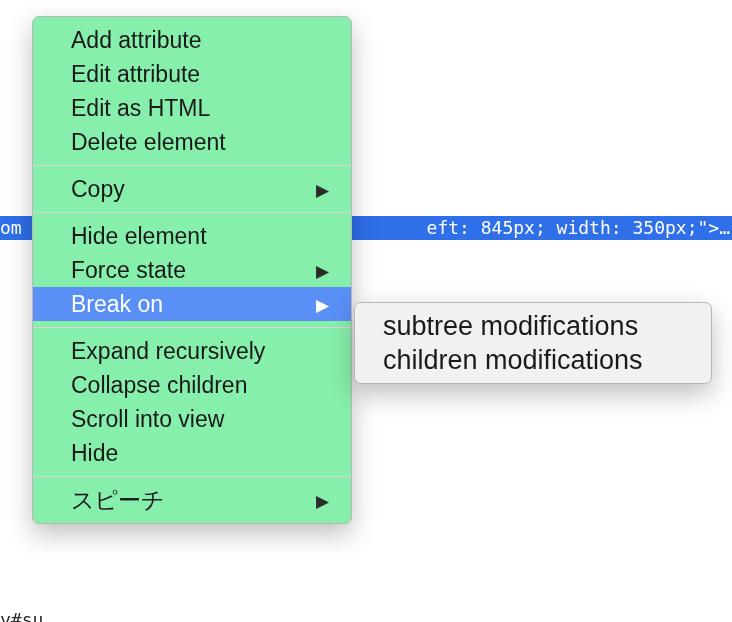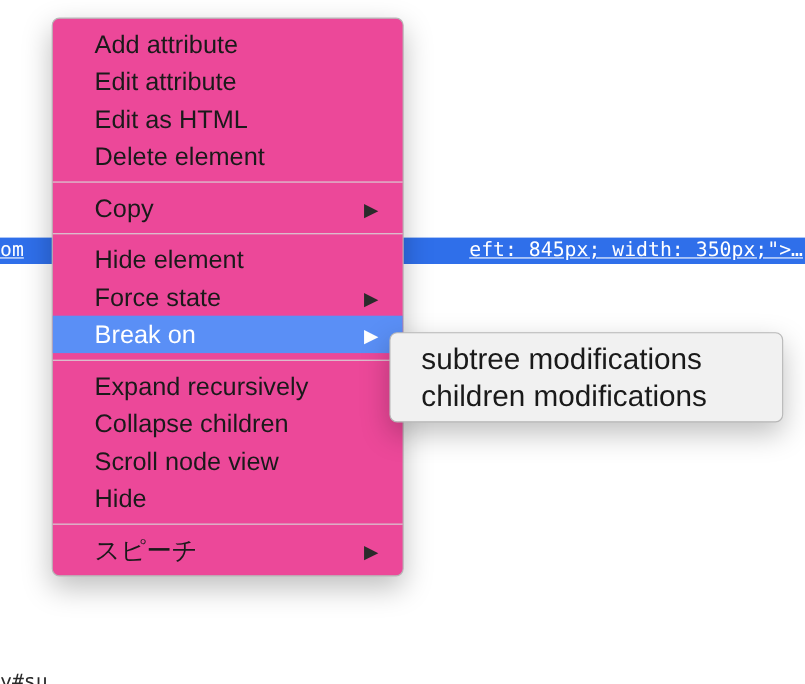--- a/index.html
+++ b/index.html
@@ -22,21 +22,20 @@
     height: 24px;
     background: #2f6fea;
     color: #fff;
     font-family: Menlo, Consolas, monospace;
     font-size: 18px;
     line-height: 24px;
     white-space: nowrap;
     overflow: hidden;
     display: flex;
     justify-content: space-between;
-    text-decoration: underline;
   }
   .code-strip .left  { padding-left: 0; }
   .code-strip .right { padding-right: 2px; }
 
   
   .bottom-code {
     position: absolute;
     left: 0;
     bottom: -8px;
     font-family: Menlo, Consolas, monospace;
@@ -44,26 +43,25 @@
     color: #2a2a2a;
     white-space: nowrap;
   }
 
   
   .menu {
     position: absolute;
     top: 16px;
     left: 32px;
     width: 318px;
-    background: #ec4899;
+    background: #86efac;
     border: 1px solid #b7b7b7;
     border-radius: 7px;
     box-shadow: 0 10px 26px rgba(0,0,0,.25);
     padding: 6px 0;
-    margin-left: 15px;
   }
   .menu hr {
     border: none;
     border-top: 1px solid #d7d7d7;
     margin: 6px 0;
   }
   .menu-row {
     position: relative;
     display: flex;
     align-items: center;
@@ -151,21 +149,21 @@
 
   <hr>
 
   <div class="menu-row">
     <span>Expand recursively</span>
   </div>
   <div class="menu-row">
     <span>Collapse children</span>
   </div>
   <div class="menu-row">
-    <span>Scroll node view</span>
+    <span>Scroll into view</span>
   </div>
   <div class="menu-row">
     <span>Hide</span>
   </div>
 
   <hr>
 
   <div class="menu-row">
     <span>スピーチ</span>
     <span class="arrow">▶</span>

